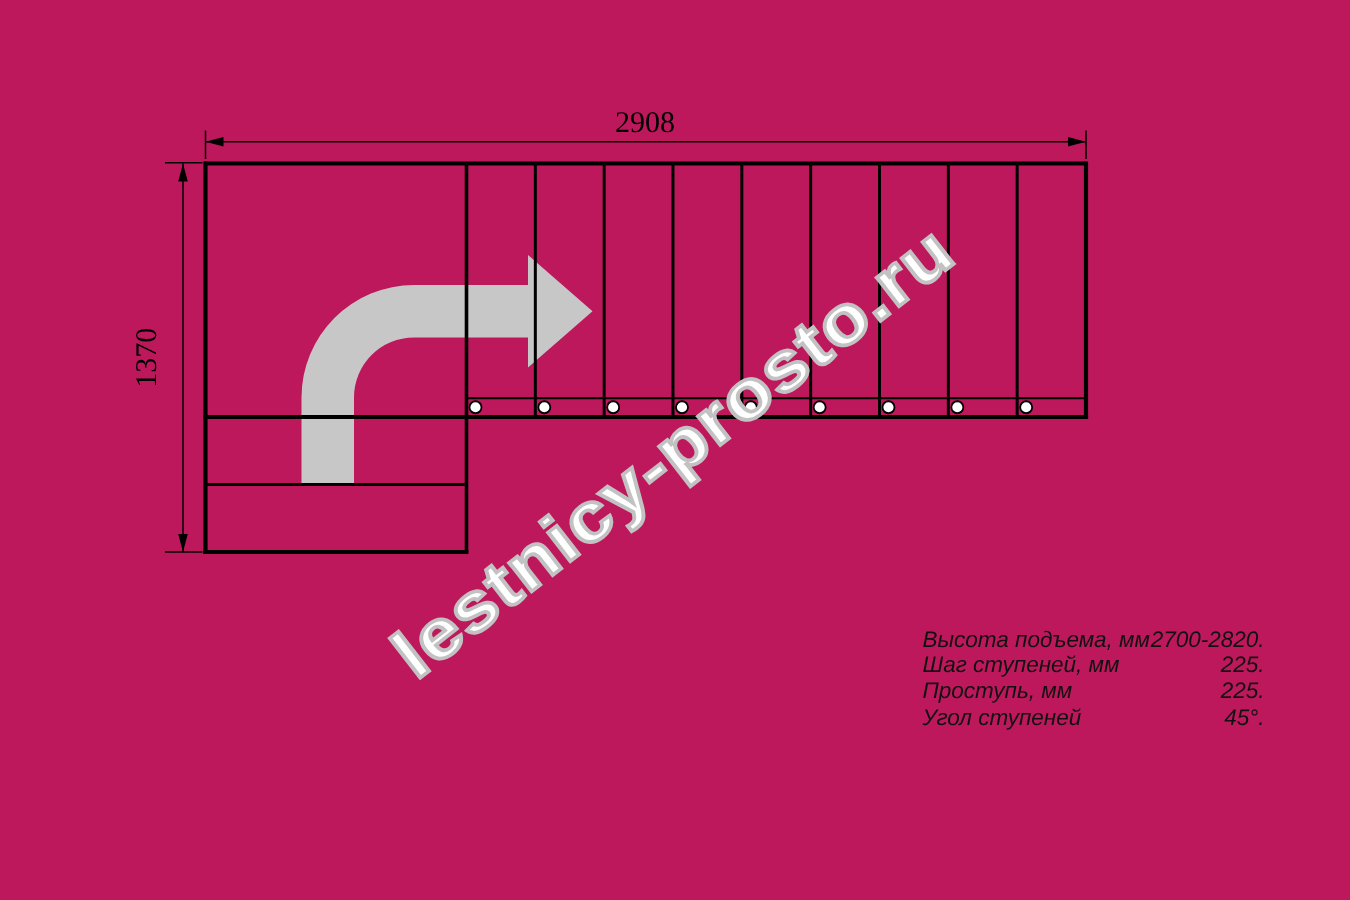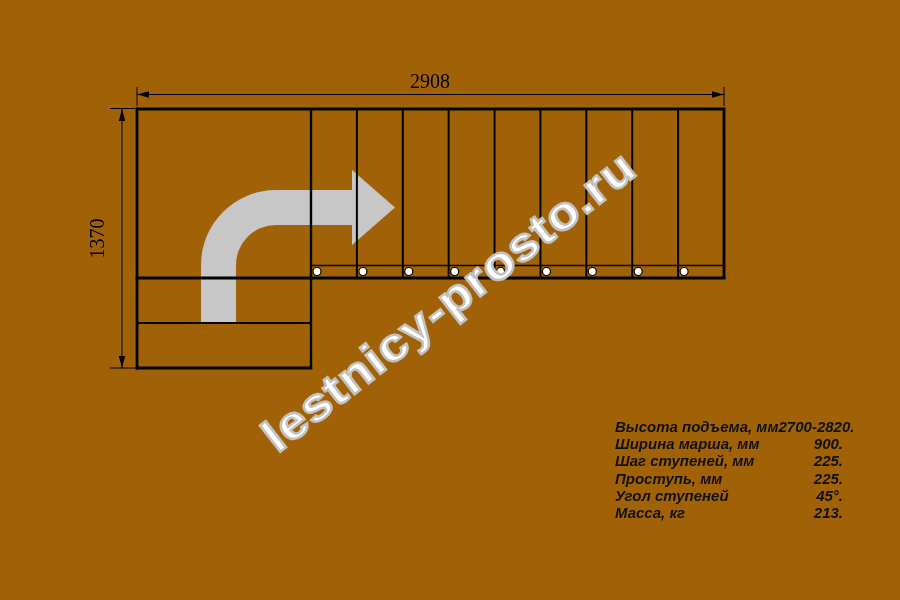--- a/index.html
+++ b/index.html
@@ -1,19 +1,19 @@
 <!DOCTYPE html>
 <html><head>
 <meta charset="utf-8">
 <style>
   html,body{margin:0;padding:0;background:#fff;}
   .stage{
     position:relative;
     width:900px;height:600px;
-    background:#a16207;
+    background:#be185d;
     overflow:hidden;
     font-family:"Liberation Sans",sans-serif;
   }
   svg{position:absolute;left:0;top:0;}
   .dim-text{
     font-family:"Liberation Serif",serif;
     font-size:20px;
     fill:#000;
   }
   .wm-text{
@@ -29,21 +29,20 @@
     width:228px;
     font-style:italic;
     font-size:15px;
     line-height:17.2px;
     color:#111;
   }
   .spec-row{
     display:flex;
     justify-content:space-between;
     white-space:nowrap;
-    font-weight:bold;
   }
   .spec-value{text-align:center;}
 </style>
 </head>
 <body>
 
 <div class="stage">
 
   <svg width="900" height="600" viewBox="0 0 900 600">
 
@@ -105,33 +104,25 @@
 
     <text class="wm-text" transform="translate(451 304) rotate(-37.8)" text-anchor="middle" dominant-baseline="middle" textLength="458" lengthAdjust="spacingAndGlyphs" fill="#ffffff" stroke="#c2c2c2" stroke-width="2.4">lestnicy-prosto.ru</text>
   </svg>
 
   <div class="specs">
     <div class="spec-row">
       <span class="spec-label">Высота подъема, мм</span>
       <span class="spec-value">2700-2820.</span>
     </div>
     <div class="spec-row">
-      <span class="spec-label">Ширина марша, мм</span>
-      <span class="spec-value">900.</span>
-    </div>
-    <div class="spec-row">
       <span class="spec-label">Шаг ступеней, мм</span>
       <span class="spec-value">225.</span>
     </div>
     <div class="spec-row">
       <span class="spec-label">Проступь, мм</span>
       <span class="spec-value">225.</span>
     </div>
     <div class="spec-row">
       <span class="spec-label">Угол ступеней</span>
       <span class="spec-value">45°.</span>
     </div>
-    <div class="spec-row">
-      <span class="spec-label">Масса, кг</span>
-      <span class="spec-value">213.</span>
-    </div>
   </div>
 </div>
 
 </body></html>

